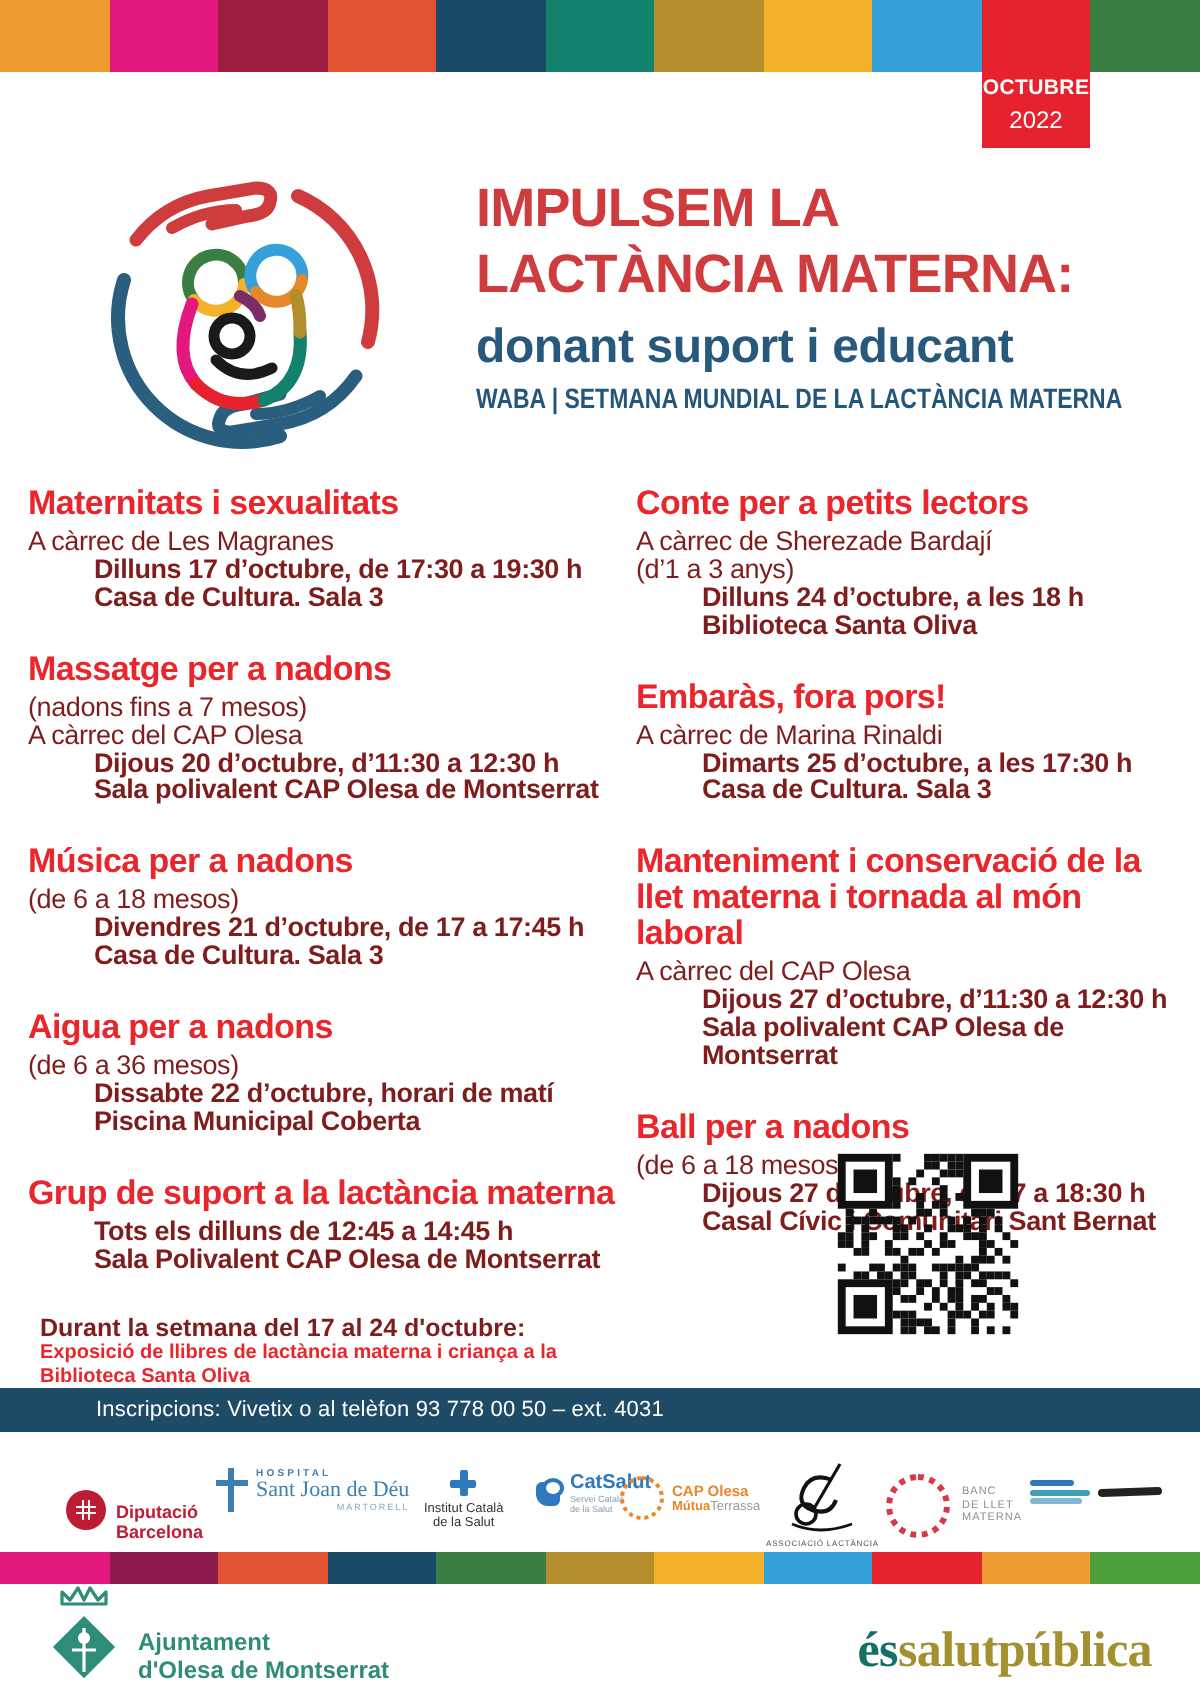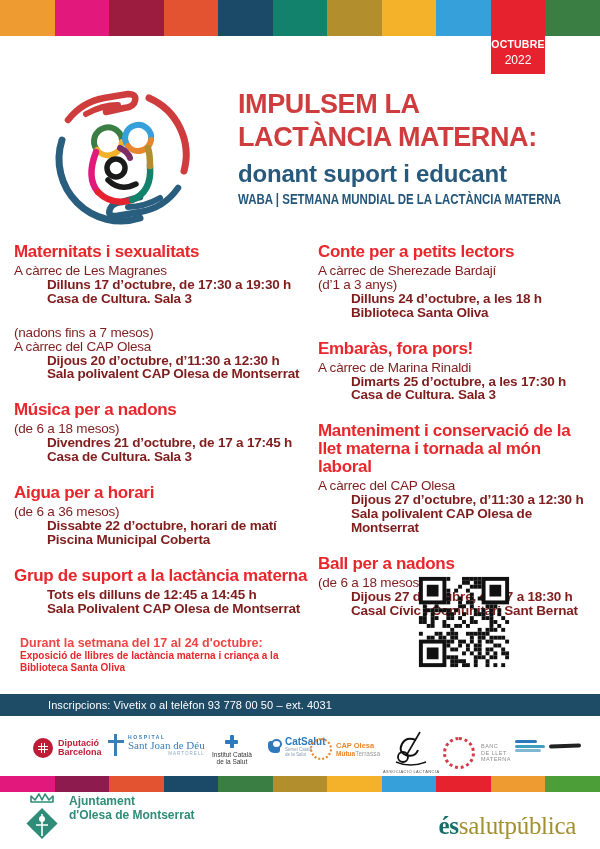--- a/index.html
+++ b/index.html
@@ -27,42 +27,42 @@
   .t4{font-size:14px;font-weight:700;color:#24567A;margin-top:4px;transform:scaleX(.82);transform-origin:0 0;white-space:nowrap;letter-spacing:0;}
   
   .col{position:absolute;top:243px;}
   .col-left{left:14px;width:296px;}
   .col-right{left:318px;width:278px;}
   .event{margin-bottom:20px;}
   .event-title{font-size:17px;font-weight:700;color:#E8262B;letter-spacing:-.3px;line-height:18px;margin-bottom:3px;}
   .event-line{font-size:13.5px;line-height:13.9px;color:#7f1d1d;letter-spacing:-.2px;}
   .event-line.b{font-weight:700;padding-left:33px;}
   .note{margin-top:12px;padding-left:6px;}
-  .note-intro{font-size:12.5px;font-weight:700;color:#ef4444;line-height:14px;}
+  .note-intro{font-size:12.5px;font-weight:700;color:#7f1d1d;line-height:14px;}
   .note-detail{font-size:10px;font-weight:700;color:#E8262B;line-height:12.5px;width:292px;}
   
   .qr{position:absolute;left:415px;top:573px;width:98px;height:98px;}
   
   .insbar{
     position:absolute;left:0;top:694px;width:600px;height:22px;background:#1E4B66;
     display:flex;align-items:center;
   }
   .insbar span{color:#fff;font-size:11px;letter-spacing:.1px;margin-left:48px;}
   
   .sponsors{position:absolute;left:0;top:727px;width:600px;height:48px;}
   .sp{position:absolute;display:flex;align-items:center;}
   .sp-dipu{left:33px;top:11px;}
   .dipu-circle{width:20px;height:20px;border-radius:50%;background:#BE1B35;position:relative;margin-right:5px;}
   .dipu-circle:before{content:"";position:absolute;left:5px;top:5px;width:10px;height:10px;
     background:
       linear-gradient(#fff,#fff) 0 3px/10px 1px no-repeat,
       linear-gradient(#fff,#fff) 0 6px/10px 1px no-repeat,
       linear-gradient(#fff,#fff) 3px 0/1px 10px no-repeat,
       linear-gradient(#fff,#fff) 6px 0/1px 10px no-repeat;}
-  .dipu-txt{font-size:9px;font-weight:700;color:#BE1B35;line-height:9.5px;}
+  .dipu-txt{font-size:9px;font-weight:700;color:#BE1B35;line-height:9.5px;margin-top:14px;}
   .sp-hosp{left:108px;top:7px;}
   .hosp-cross{position:relative;width:16px;height:22px;margin-right:4px;}
   .hosp-cross:before{content:"";position:absolute;left:6px;top:0;width:3px;height:22px;background:#3D7EB4;}
   .hosp-cross:after{content:"";position:absolute;left:0;top:6px;width:16px;height:3px;background:#3D7EB4;}
   .hosp-txt .h-top{font-size:5px;letter-spacing:1.6px;color:#3D7EB4;font-weight:700;}
   .hosp-txt .h-name{font-family:"Liberation Serif",serif;font-size:11px;color:#3D7EB4;line-height:11px;}
   .hosp-txt .h-bot{font-size:4.5px;letter-spacing:1px;color:#8aa8c4;text-align:right;}
   .sp-ics{left:212px;top:8px;flex-direction:column;}
   .ics-cross{position:relative;width:13px;height:13px;margin-bottom:3px;}
   .ics-cross:before{content:"";position:absolute;left:5px;top:0;width:3.5px;height:13px;background:#2E79BE;border-radius:1px;}
@@ -87,24 +87,24 @@
   .banc-txt{font-size:5.5px;color:#8d8d8d;letter-spacing:.5px;line-height:6.5px;}
   .sp-alba{left:515px;top:13px;}
   .alba-lines{display:flex;flex-direction:column;gap:1.5px;margin-right:4px;}
   .alba-lines i{display:block;height:3px;border-radius:2px;background:#3E9FBF;}
   .alba-lines i:nth-child(1){width:22px;background:#2E79BE;}
   .alba-lines i:nth-child(2){width:30px;}
   .alba-lines i:nth-child(3){width:26px;background:#7fb7d4;}
   .alba-pen{width:32px;height:3.5px;background:#222;border-radius:2px;transform:rotate(-2deg);}
   
   .ajuntament{position:absolute;left:25px;top:792px;display:flex;align-items:flex-end;}
-  .aj-txt{margin-left:10px;margin-bottom:24px;font-size:12px;font-weight:700;color:#2F8C78;line-height:13.5px;}
+  .aj-txt{margin-left:10px;margin-bottom:4px;font-size:12px;font-weight:700;color:#2F8C78;line-height:13.5px;}
   .salut{position:absolute;right:24px;top:812px;font-family:"Liberation Serif",serif;font-size:25px;letter-spacing:-.3px;}
   .salut .es{font-weight:700;color:#156F66;}
-  .salut .rest{font-weight:400;color:#A3902F;}
+  .salut .rest{font-weight:700;color:#A3902F;}
 </style>
 </head>
 <body>
 
 <div class="poster">
 
   <div class="stripe stripe-top" id="stripe-top">
       <div style="background: rgb(238, 155, 50);"></div>
       <div style="background: rgb(226, 24, 125);"></div>
       <div style="background: rgb(156, 28, 64);"></div>
@@ -159,33 +159,34 @@
   </div>
 
   <div class="col col-left" id="col-left">
       <div class="event">
         <div class="event-title">Maternitats i sexualitats</div>
         <div class="event-line">A càrrec de Les Magranes</div>
         <div class="event-line b">Dilluns 17 d’octubre, de 17:30 a 19:30 h</div>
         <div class="event-line b">Casa de Cultura. Sala 3</div>
       </div>
       <div class="event">
+        <div class="event-title">Massatge per a nadons</div>
         <div class="event-line">(nadons fins a 7 mesos)</div>
         <div class="event-line">A càrrec del CAP Olesa</div>
         <div class="event-line b">Dijous 20 d’octubre, d’11:30 a 12:30 h</div>
         <div class="event-line b">Sala polivalent CAP Olesa de Montserrat</div>
       </div>
       <div class="event">
         <div class="event-title">Música per a nadons</div>
         <div class="event-line">(de 6 a 18 mesos)</div>
         <div class="event-line b">Divendres 21 d’octubre, de 17 a 17:45 h</div>
         <div class="event-line b">Casa de Cultura. Sala 3</div>
       </div>
       <div class="event">
-        <div class="event-title">Aigua per a horari</div>
+        <div class="event-title">Aigua per a nadons</div>
         <div class="event-line">(de 6 a 36 mesos)</div>
         <div class="event-line b">Dissabte 22 d’octubre, horari de matí</div>
         <div class="event-line b">Piscina Municipal Coberta</div>
       </div>
       <div class="event">
         <div class="event-title">Grup de suport a la lactància materna</div>
         <div class="event-line b">Tots els dilluns de 12:45 a 14:45 h</div>
         <div class="event-line b">Sala Polivalent CAP Olesa de Montserrat</div>
       </div>
       <div class="note">

